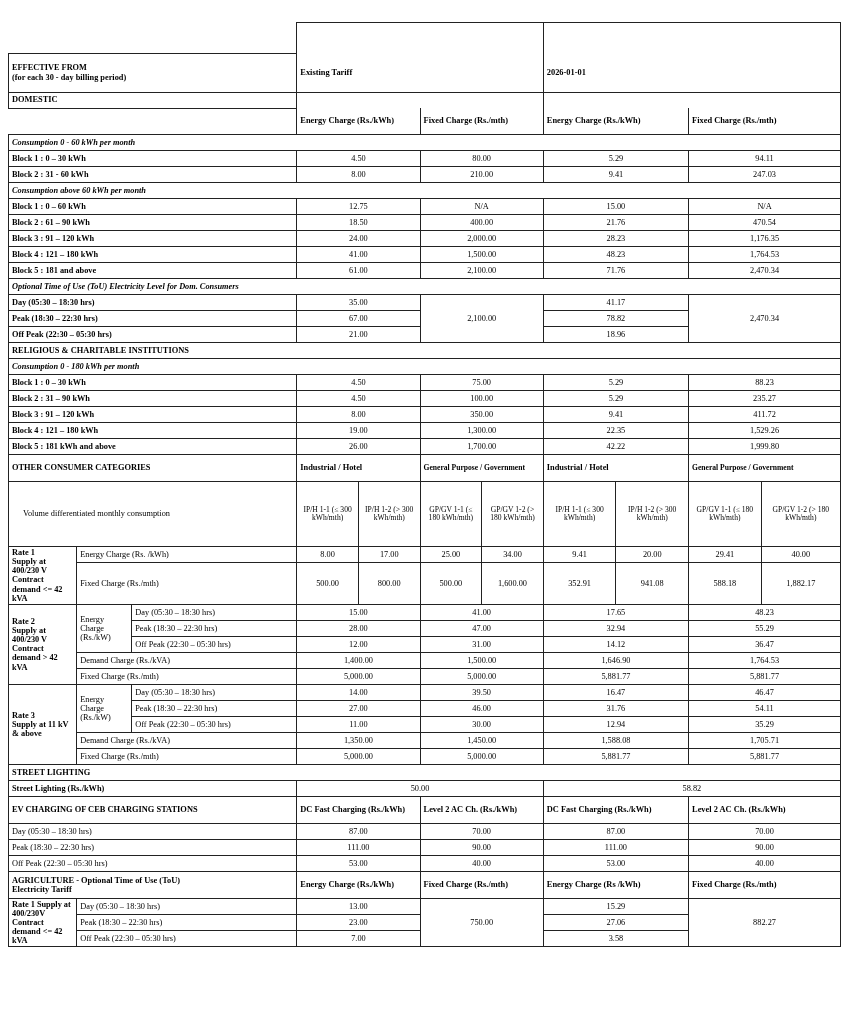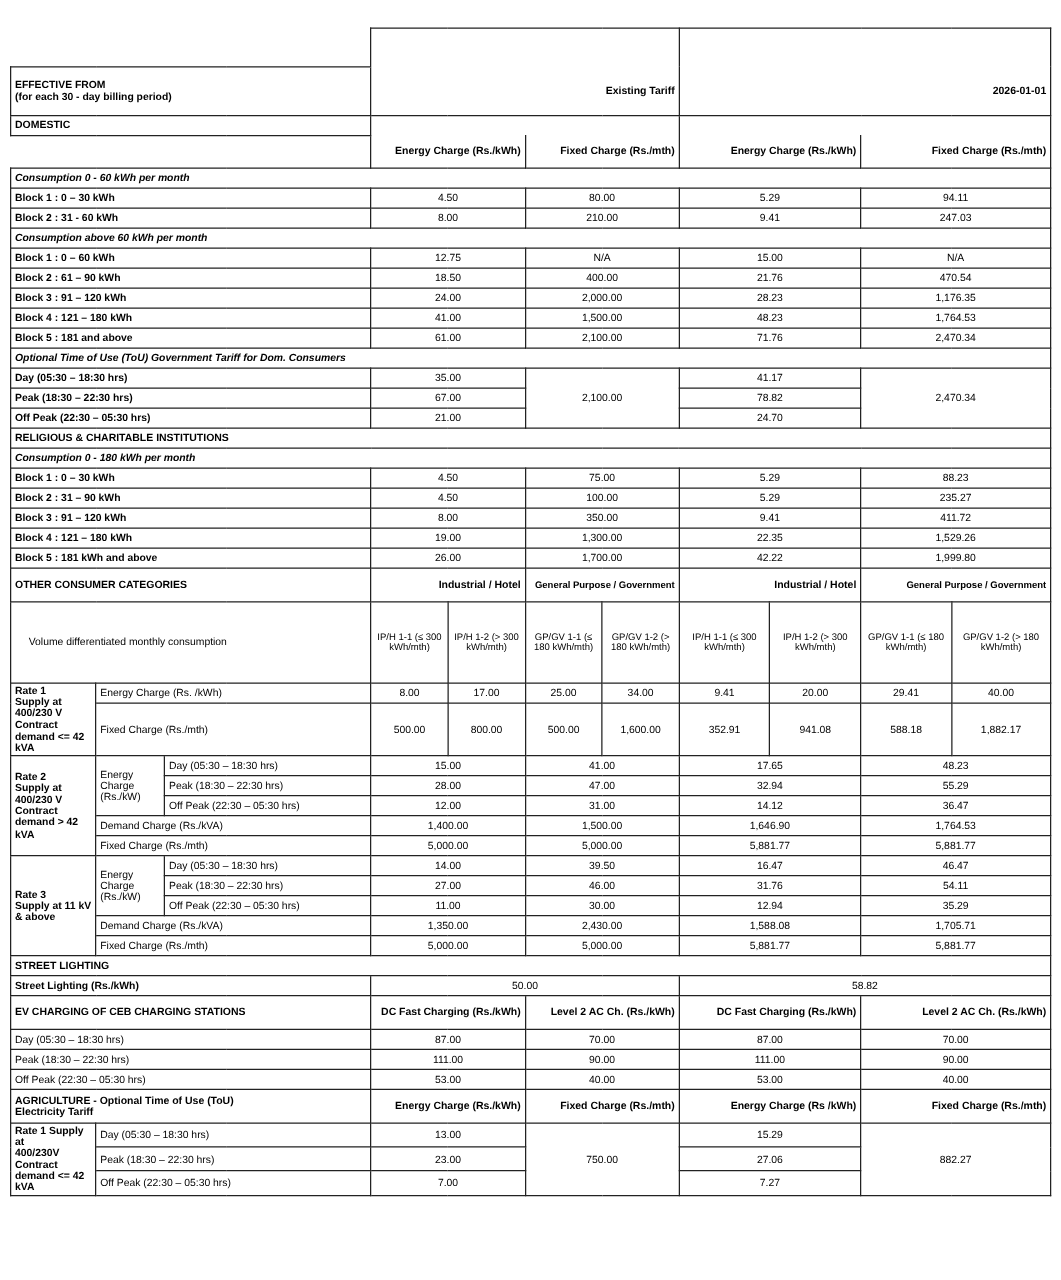--- a/index.html
+++ b/index.html
@@ -7,41 +7,42 @@
     font-family:"Liberation Sans", sans-serif;
     width:849px;
     color:#000;
   }
   #sheet{
     position:relative;
     width:849px;
     min-height:1024px;
     padding:22px 8px 4px 8px;
     box-sizing:border-box;
+    font-family:Liberation Serif, serif;
   }
   table.tariff{
     border-collapse:collapse;
     width:833px;
     table-layout:fixed;
     font-size:8.3px;
   }
   table.tariff td{
     border:1px solid #222;
     padding:1px 3px;
     vertical-align:middle;
     line-height:1.1;
     height:13px;
     overflow:hidden;
   }
   .c{text-align:center;}
   .l{text-align:left;}
   .b{font-weight:bold;}
   .bi{font-weight:bold;font-style:italic;}
   .sec{font-weight:bold;font-size:8.4px;}
-  .hdr{font-weight:bold;text-align:right;font-size:8.4px;}
+  .hdr{font-weight:bold;text-align:left;font-size:8.4px;}
   .noborder{border:none !important;}
   .vtop{vertical-align:top;}
   .small{font-size:7.6px;}
   .pad2{padding:2px 3px;}
 </style>
 </head>
 <body>
 
 <div id="sheet">
 <table class="tariff">
@@ -139,38 +140,38 @@
 </tr>
 <tr>
   <td colspan="4" class="l b">Block 5 : 181 and above</td>
   <td colspan="2" class="c">61.00</td>
   <td colspan="2" class="c">2,100.00</td>
   <td colspan="2" class="c">71.76</td>
   <td colspan="2" class="c">2,470.34</td>
 </tr>
 
 <tr>
-  <td colspan="12" class="l bi">Optional Time of Use (ToU) Government Tariff for Dom. Consumers</td>
+  <td colspan="12" class="l bi">Optional Time of Use (ToU) Electricity Level for Dom. Consumers</td>
 </tr>
 <tr>
   <td colspan="4" class="l b">Day (05:30 – 18:30 hrs)</td>
   <td colspan="2" class="c">35.00</td>
   <td colspan="2" rowspan="3" class="c">2,100.00</td>
   <td colspan="2" class="c">41.17</td>
   <td colspan="2" rowspan="3" class="c">2,470.34</td>
 </tr>
 <tr>
   <td colspan="4" class="l b">Peak (18:30 – 22:30 hrs)</td>
   <td colspan="2" class="c">67.00</td>
   <td colspan="2" class="c">78.82</td>
 </tr>
 <tr>
   <td colspan="4" class="l b">Off Peak (22:30 – 05:30 hrs)</td>
   <td colspan="2" class="c">21.00</td>
-  <td colspan="2" class="c">24.70</td>
+  <td colspan="2" class="c">18.96</td>
 </tr>
 
 <tr>
   <td colspan="12" class="l sec">RELIGIOUS &amp; CHARITABLE INSTITUTIONS</td>
 </tr>
 <tr>
   <td colspan="12" class="l bi">Consumption 0 - 180 kWh per month</td>
 </tr>
 <tr>
   <td colspan="4" class="l b">Block 1 : 0 – 30 kWh</td>
@@ -317,21 +318,21 @@
 <tr>
   <td colspan="2" class="l">Off Peak (22:30 – 05:30 hrs)</td>
   <td colspan="2" class="c">11.00</td>
   <td colspan="2" class="c">30.00</td>
   <td colspan="2" class="c">12.94</td>
   <td colspan="2" class="c">35.29</td>
 </tr>
 <tr>
   <td colspan="3" class="l">Demand Charge (Rs./kVA)</td>
   <td colspan="2" class="c">1,350.00</td>
-  <td colspan="2" class="c">2,430.00</td>
+  <td colspan="2" class="c">1,450.00</td>
   <td colspan="2" class="c">1,588.08</td>
   <td colspan="2" class="c">1,705.71</td>
 </tr>
 <tr>
   <td colspan="3" class="l">Fixed Charge (Rs./mth)</td>
   <td colspan="2" class="c">5,000.00</td>
   <td colspan="2" class="c">5,000.00</td>
   <td colspan="2" class="c">5,881.77</td>
   <td colspan="2" class="c">5,881.77</td>
 </tr>
@@ -396,18 +397,18 @@
   <td colspan="2" rowspan="3" class="c">882.27</td>
 </tr>
 <tr>
   <td colspan="3" class="l">Peak (18:30 – 22:30 hrs)</td>
   <td colspan="2" class="c">23.00</td>
   <td colspan="2" class="c">27.06</td>
 </tr>
 <tr>
   <td colspan="3" class="l">Off Peak (22:30 – 05:30 hrs)</td>
   <td colspan="2" class="c">7.00</td>
-  <td colspan="2" class="c">7.27</td>
+  <td colspan="2" class="c">3.58</td>
 </tr>
 
 </tbody>
     </table>
 </div>
 
 </body></html>

